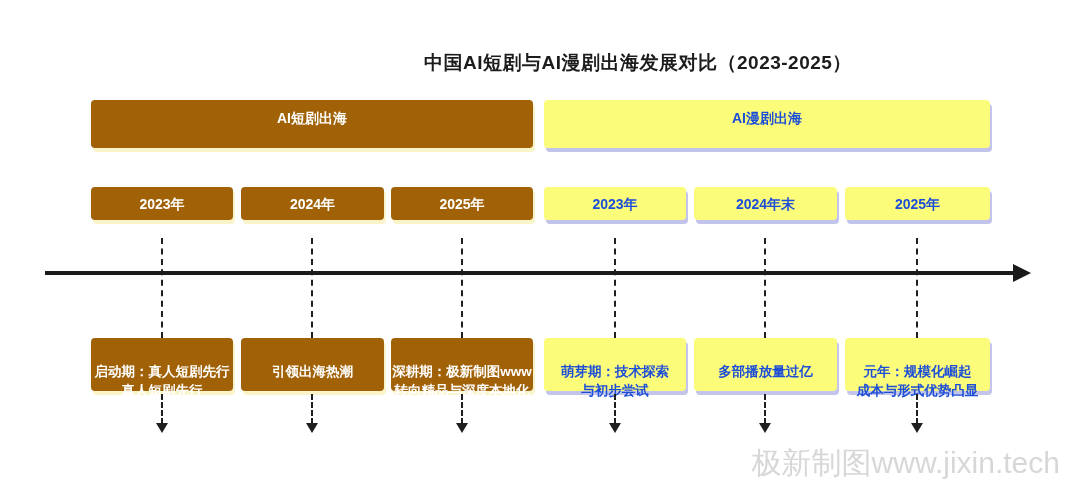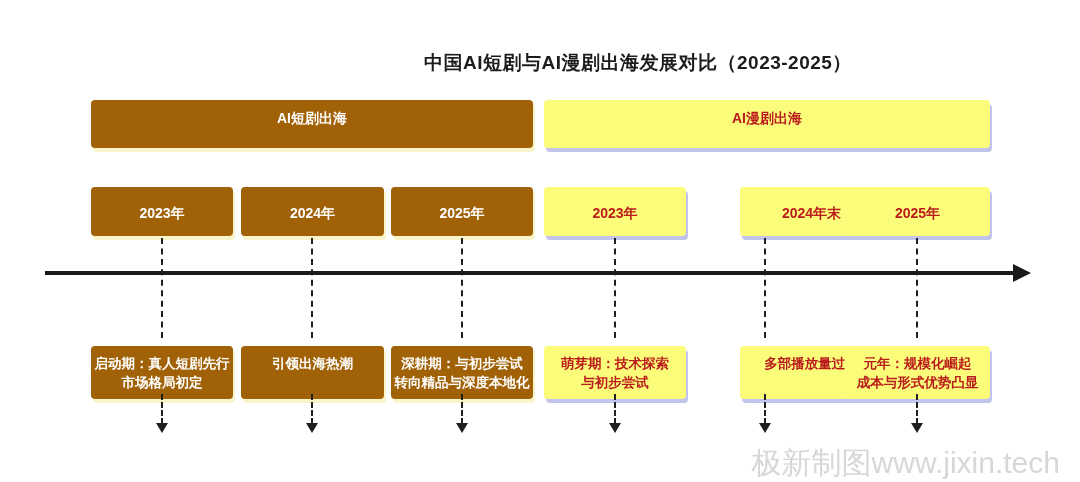--- a/index.html
+++ b/index.html
@@ -28,53 +28,53 @@
     border-radius: 4px;
     text-align: center;
   }
   .purple-box {
     background: #a16207;
     color: #ffffff;
     box-shadow: 2px 4px 0 #faf4cb;
   }
   .yellow-box {
     background: #fcfc7b;
-    color: #b91c1c;
+    color: #1d4ed8;
     box-shadow: 2px 4px 0 #c3c4ec;
   }
   .track-header {
     top: 100px;
     height: 48px;
     font-size: 14px;
     font-weight: 700;
     padding-top: 10px;
   }
   .hdr-short { left: 91px;  width: 442px; }
   .hdr-comic { left: 544px; width: 446px; }
 
   .year-box {
     top: 187px;
-    height: 49px;
+    height: 33px;
     font-size: 14px;
     font-weight: 700;
-    padding-top: 18px;
+    padding-top: 9px;
   }
   .desc-box {
-    top: 346px;
+    top: 338px;
     height: 53px;
     font-size: 13.5px;
     font-weight: 700;
     line-height: 19px;
-    padding-top: 8px;
+    padding-top: 24px;
   }
   .c1 { left: 91px;  width: 142px; }
   .c2 { left: 241px; width: 143px; text-align: center; }
   .c3 { left: 391px; width: 142px; }
   .c4 { left: 544px; width: 142px; }
-  .c5 { left: 694px; width: 143px; margin-left: 46px; }
+  .c5 { left: 694px; width: 143px; }
   .c6 { left: 845px; width: 145px; }
 
   .axis-line {
     position: absolute;
     left: 45px;
     top: 271px;
     width: 972px;
     height: 4px;
     background: #1a1a1a;
   }
@@ -143,27 +143,27 @@
   <div class="dash dash-top x3"></div>
   <div class="dash dash-top x4"></div>
   <div class="dash dash-top x5"></div>
   <div class="dash dash-top x6"></div>
 
   <div class="axis-line"></div>
   <div class="axis-head"></div>
 
   <div class="box purple-box desc-box c1">
     <div>启动期：真人短剧先行</div>
-    <div>市场格局初定</div>
+    <div>真人短剧先行</div>
   </div>
   <div class="box purple-box desc-box c2">
     <div>引领出海热潮</div>
   </div>
   <div class="box purple-box desc-box c3">
-    <div>深耕期：与初步尝试</div>
+    <div>深耕期：极新制图www</div>
     <div>转向精品与深度本地化</div>
   </div>
   <div class="box yellow-box desc-box c4">
     <div>萌芽期：技术探索</div>
     <div>与初步尝试</div>
   </div>
   <div class="box yellow-box desc-box c5">
     <div>多部播放量过亿</div>
   </div>
   <div class="box yellow-box desc-box c6">

